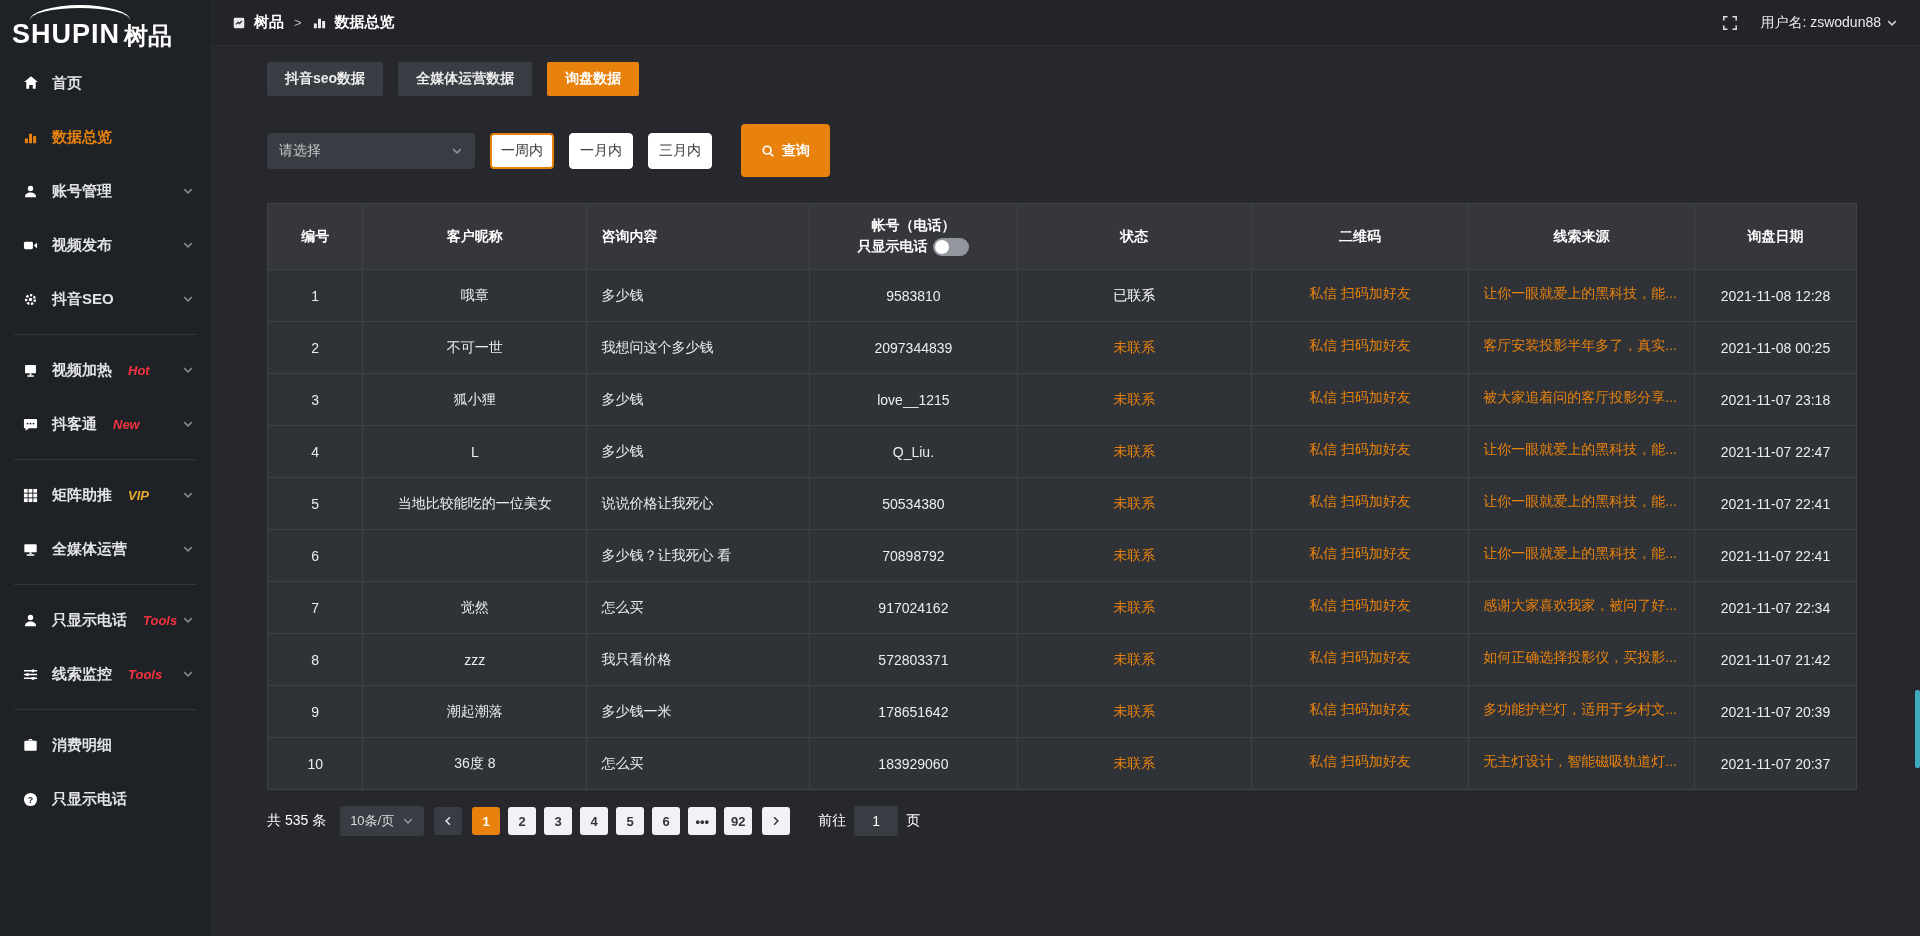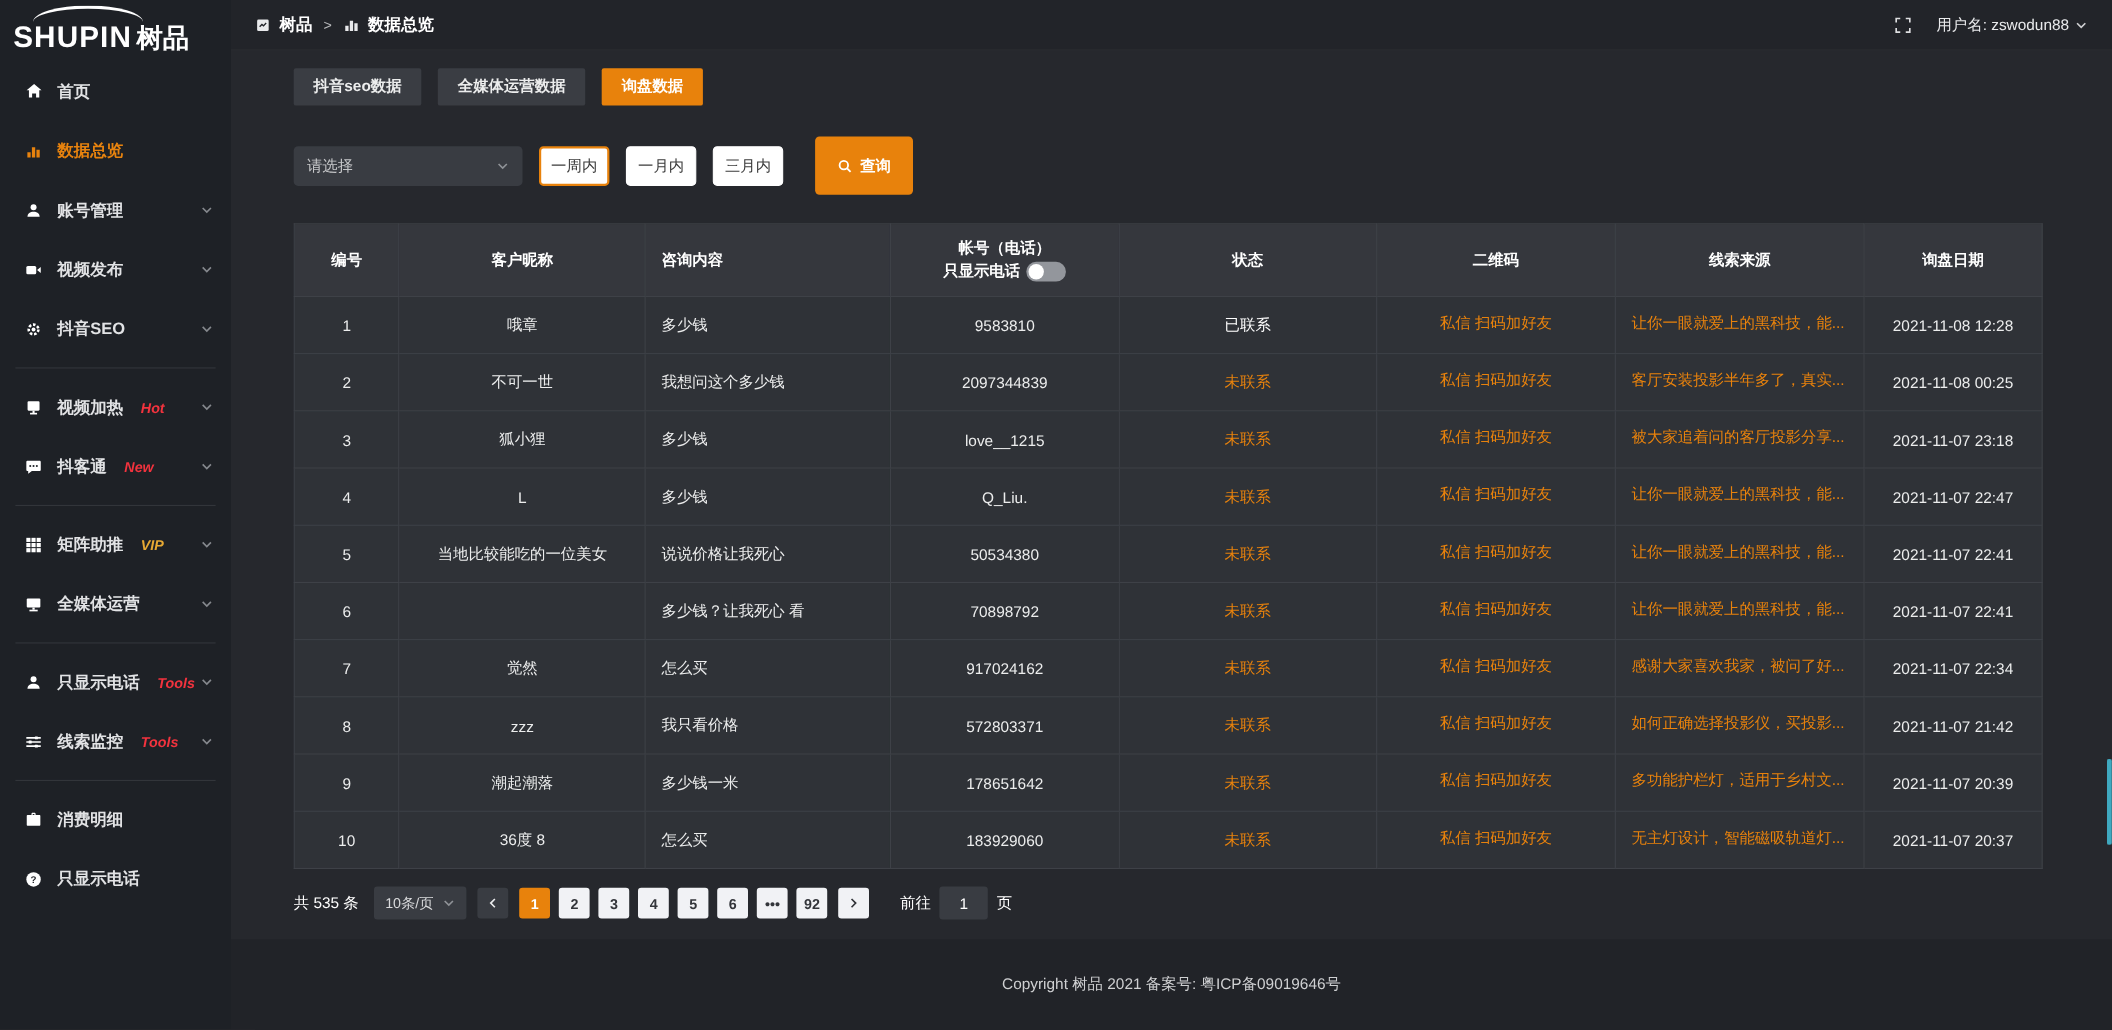--- a/index.html
+++ b/index.html
@@ -520,21 +520,18 @@
         </button>
         <span class="goto">
           <span>前往</span>
           <input value="1" style="">
           <span>页</span>
         </span>
       </div>
 
     </div>
 
-    <footer class="footer">
-      <span>Copyright 树品 2021 备案号: 粤ICP备09019646号</span>
-    </footer>
   </div>
 </div>
 
 <div class="scrollbar">
   <div class="scroll-thumb"></div>
 </div>
 
 </body></html>

